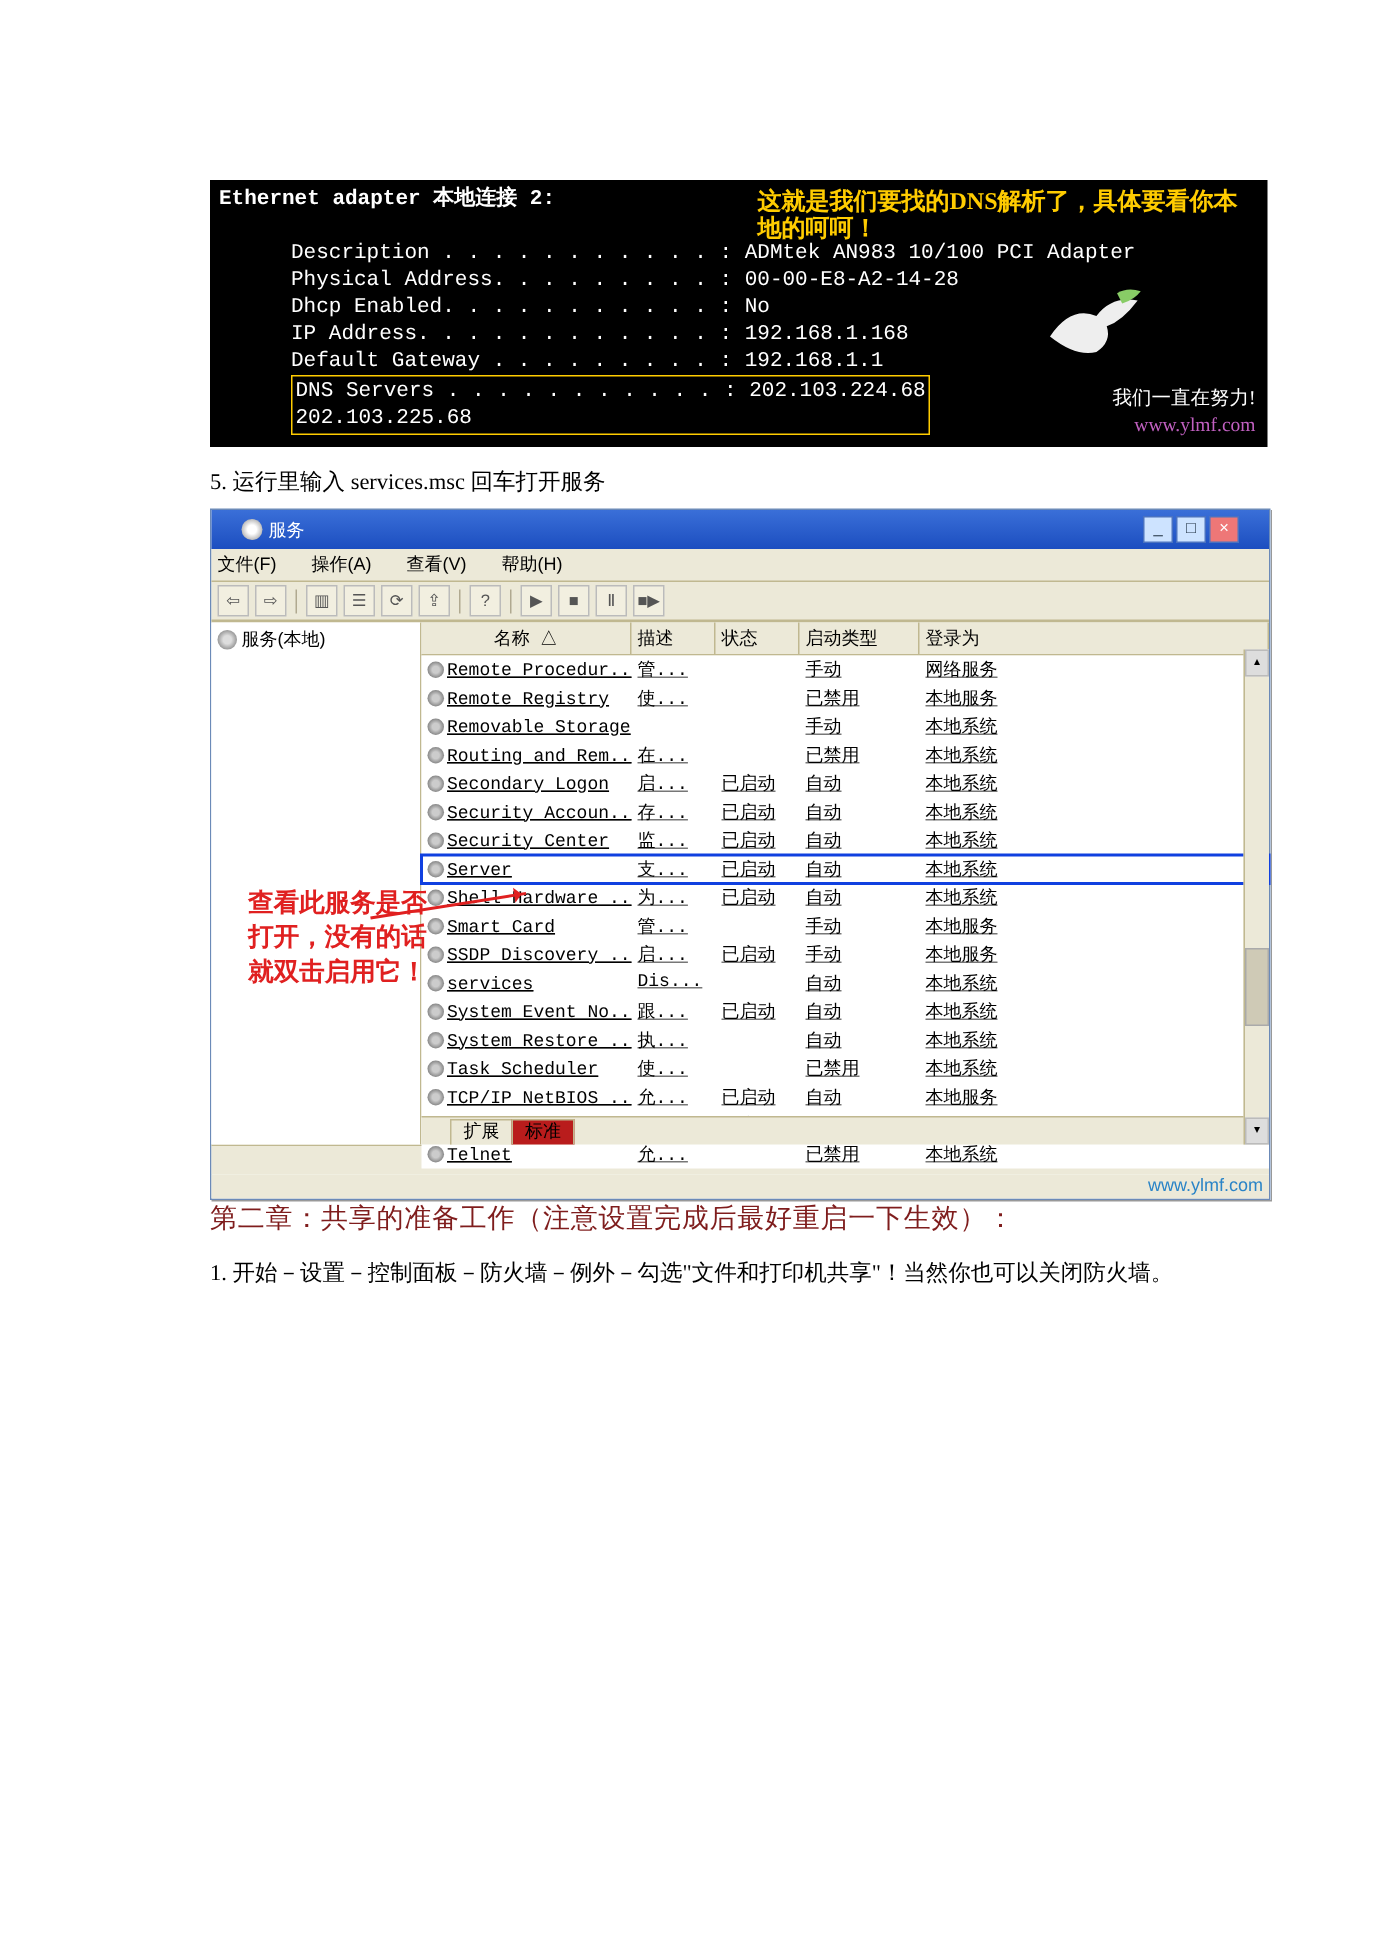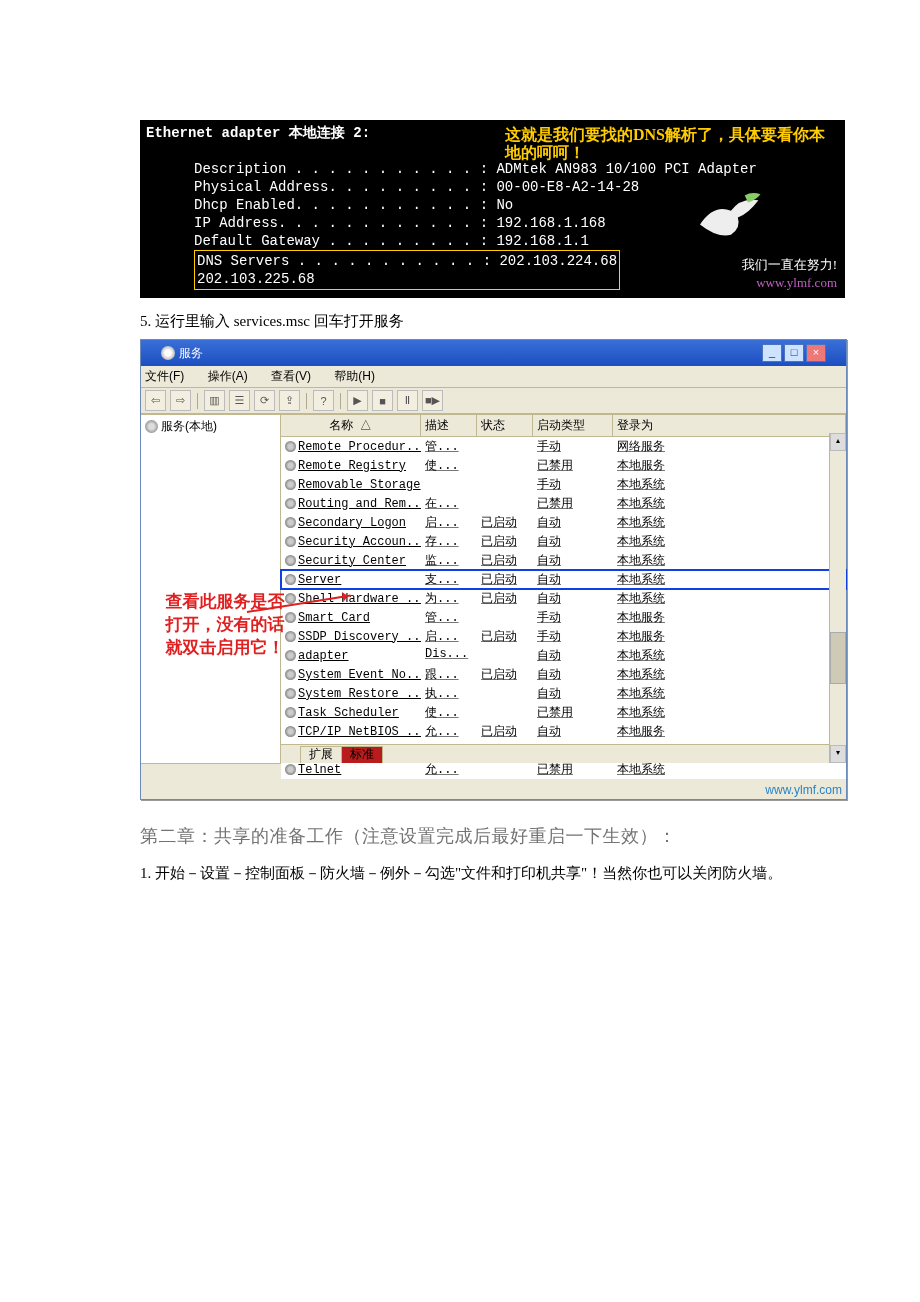--- a/index.html
+++ b/index.html
@@ -66,24 +66,23 @@
     display: inline-block;
   }
 
   
   .doc-step {
     margin-top: 14px;
     margin-bottom: 6px;
     font-size: 15px;
   }
   .chapter {
-    color: #737373;
+    color: #7f1d1d;
     font-size: 18px;
     letter-spacing: 0.5px;
-    margin-top: 24px;
     margin-bottom: 12px;
   }
   .body-text {
     font-size: 15px;
     line-height: 1.8;
   }
 
   
   .win {
     width: 705px;
@@ -421,21 +420,21 @@
                 <span>SSDP Discovery ...</span>
               </div>
               <div class="col-desc">启...</div>
               <div class="col-status">已启动</div>
               <div class="col-start">手动</div>
               <div class="col-logon">本地服务</div>
             </div>
             <div class="row">
               <div class="col-name">
                 <span class="svc-ico"></span>
-                <span>adapter</span>
+                <span>services</span>
               </div>
               <div class="col-desc">Dis...</div>
               <div class="col-status"></div>
               <div class="col-start">自动</div>
               <div class="col-logon">本地系统</div>
             </div>
             <div class="row">
               <div class="col-name">
                 <span class="svc-ico"></span>
                 <span>System Event No...</span>

